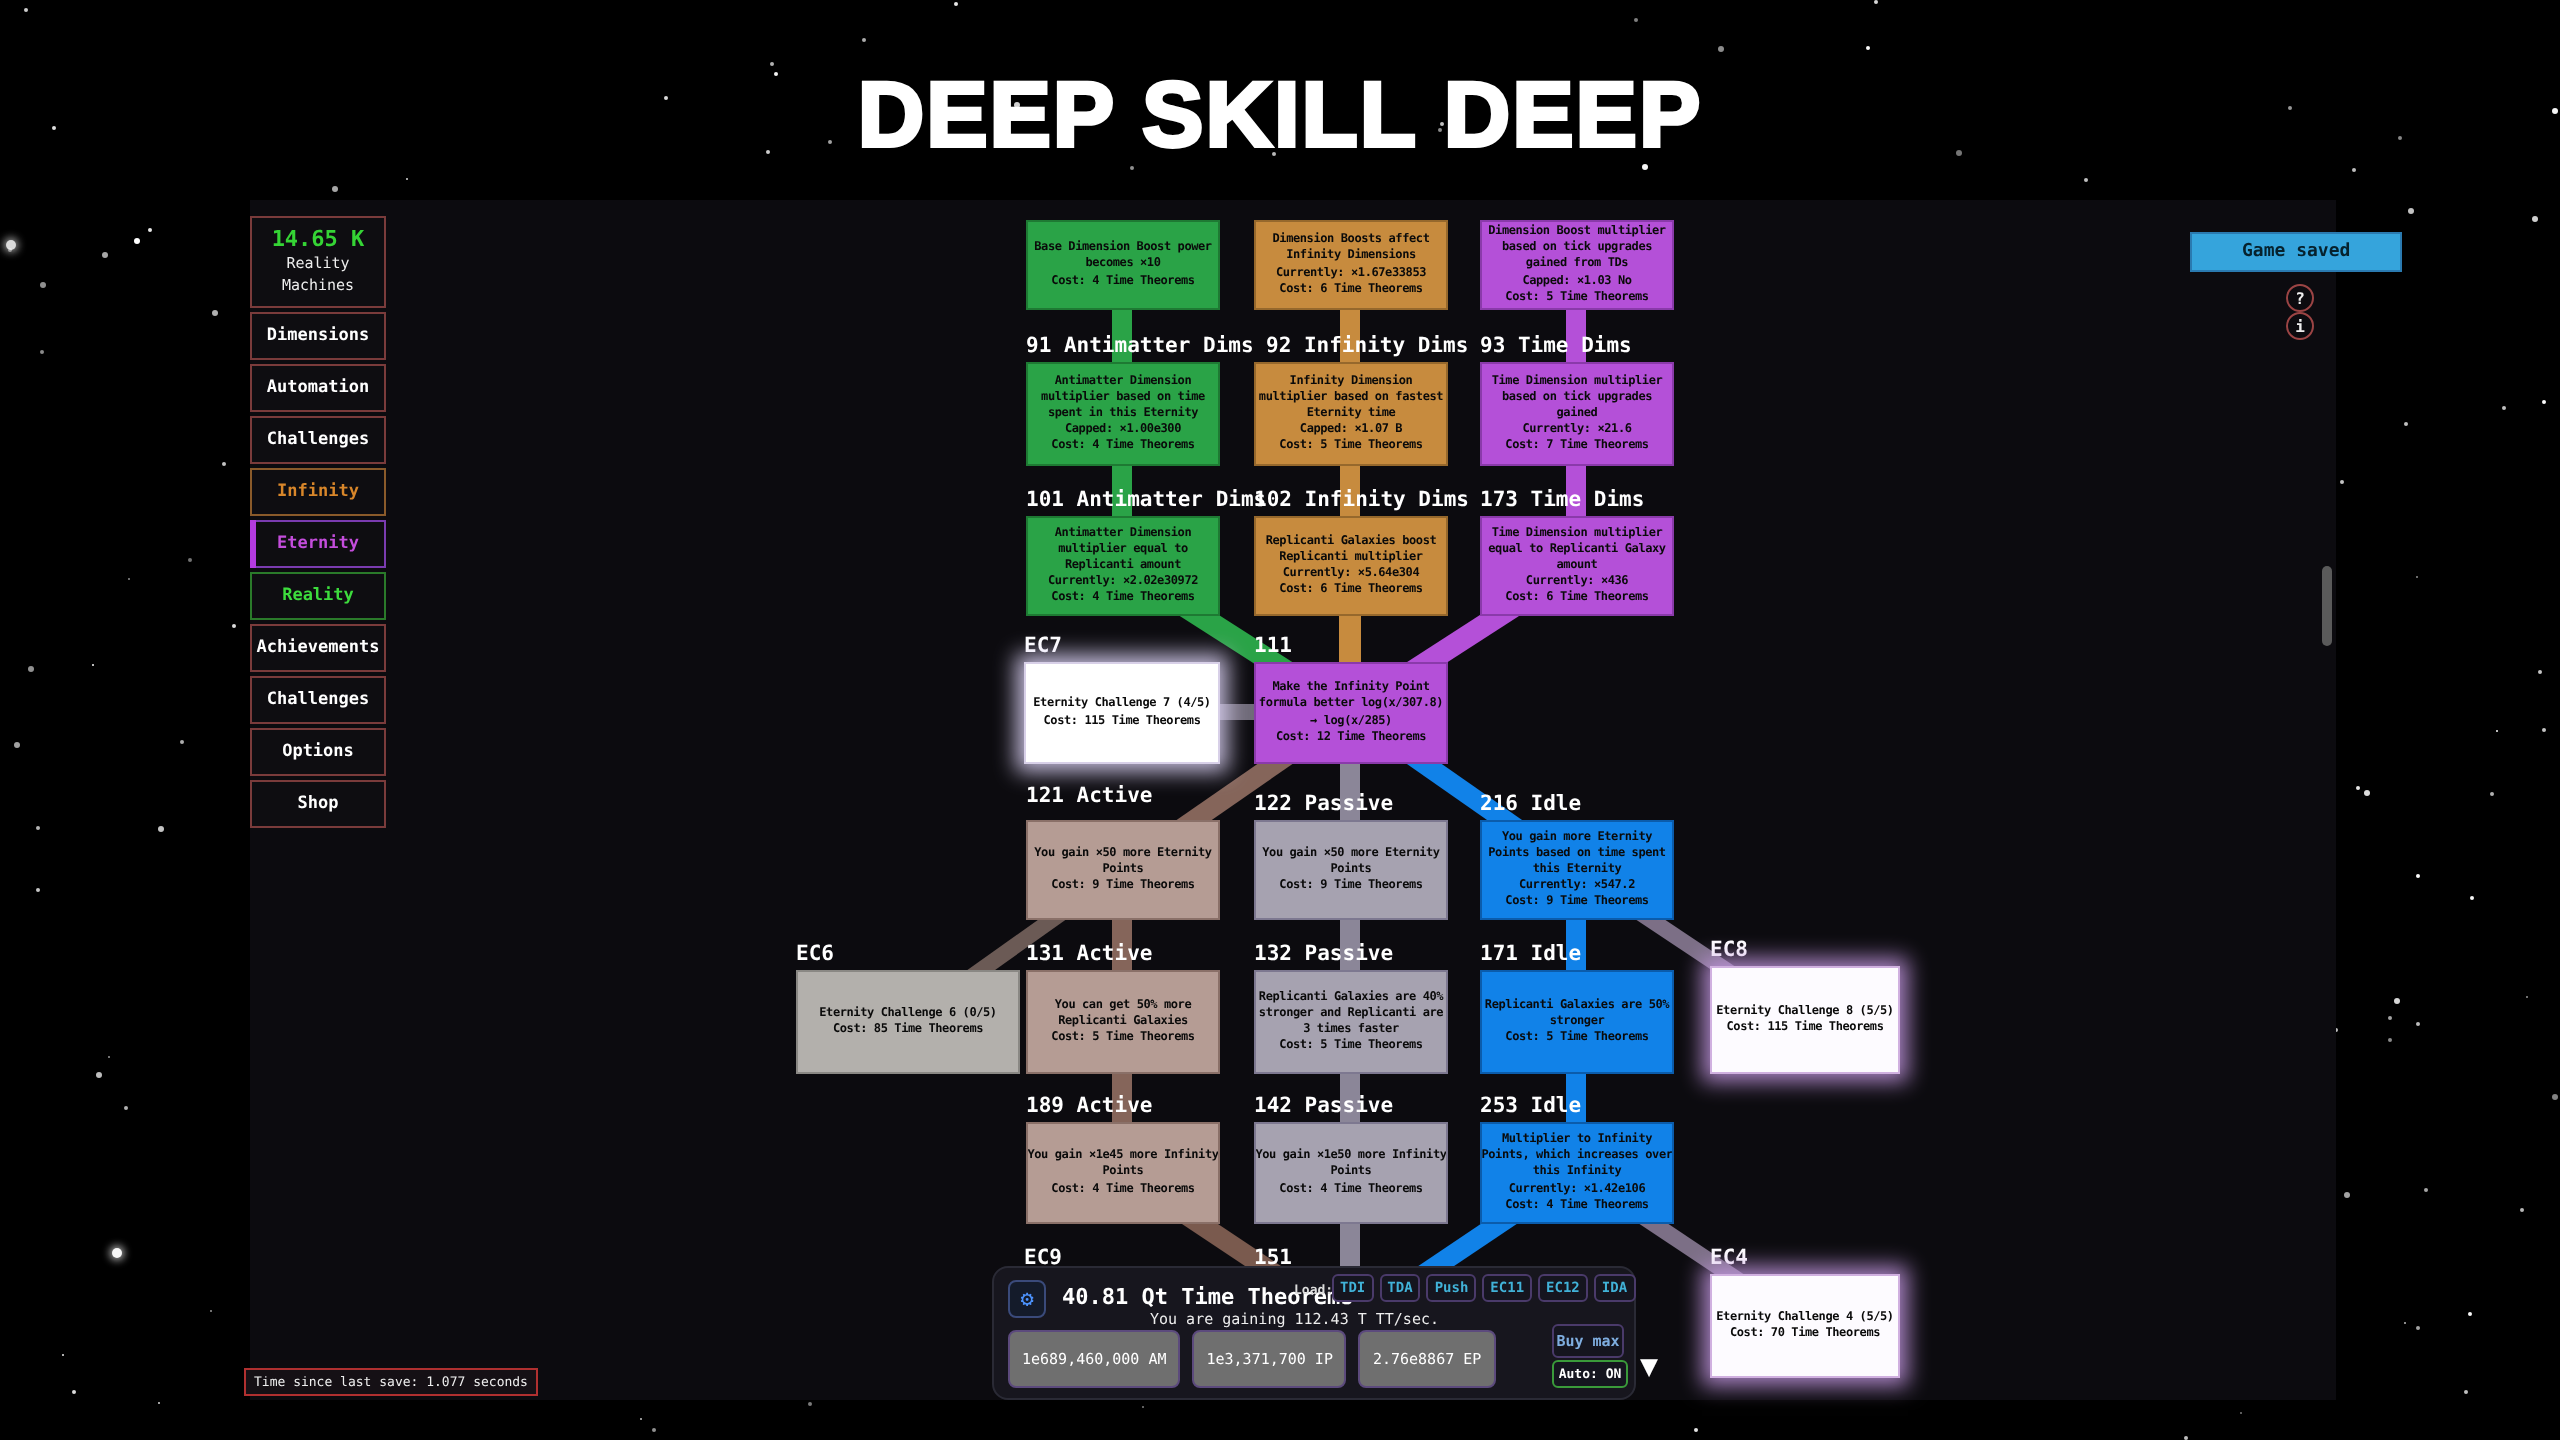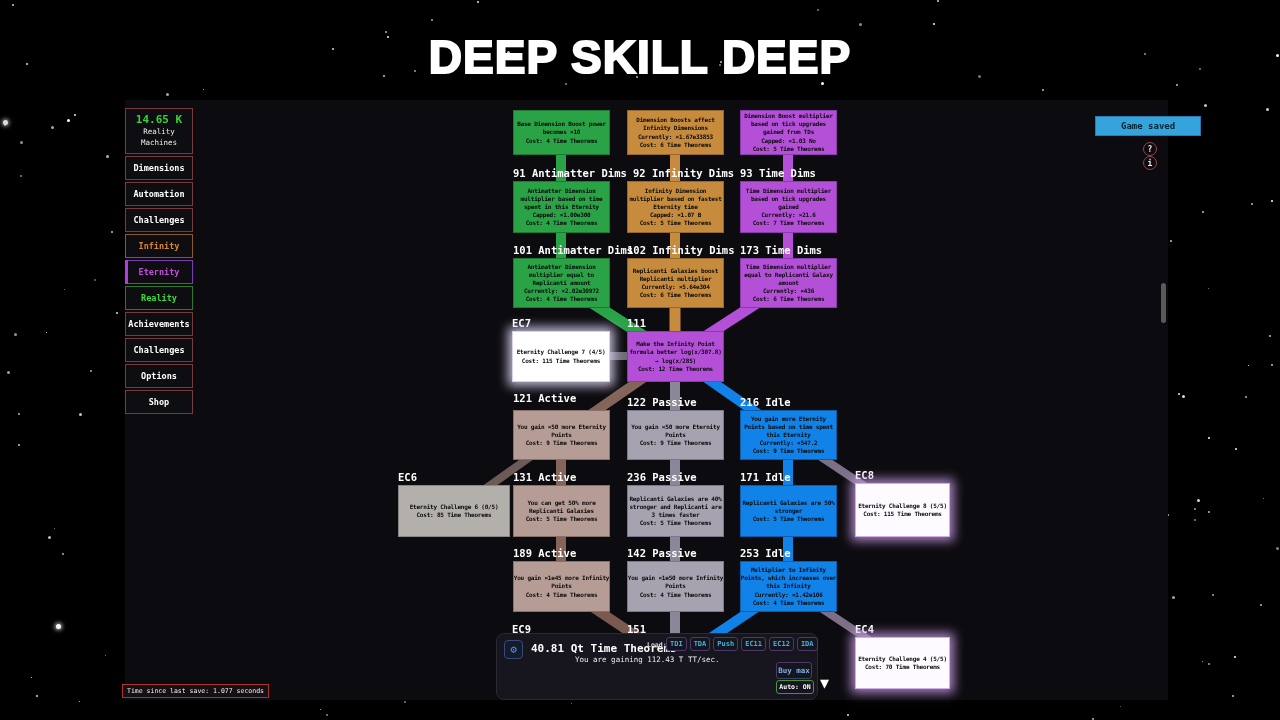--- a/index.html
+++ b/index.html
@@ -595,21 +595,21 @@
       <div class="node t-ecflat" style="left: 273px; top: 385px; width: 112px; height: 52px;">
         <div class="nline">Eternity Challenge 6 (0/5)</div>
         <div class="nline">Cost: 85 Time Theorems</div>
       </div>
       <div class="node-header" style="left: 388px; top: 371px;">131 Active</div>
       <div class="node t-active" style="left: 388px; top: 385px; width: 97px; height: 52px;">
         <div class="nline">You can get 50% more</div>
         <div class="nline">Replicanti Galaxies</div>
         <div class="nline">Cost: 5 Time Theorems</div>
       </div>
-      <div class="node-header" style="left: 502px; top: 371px;">236 Passive</div>
+      <div class="node-header" style="left: 502px; top: 371px;">132 Passive</div>
       <div class="node t-passive" style="left: 502px; top: 385px; width: 97px; height: 52px;">
         <div class="nline">Replicanti Galaxies are 40%</div>
         <div class="nline">stronger and Replicanti are</div>
         <div class="nline">3 times faster</div>
         <div class="nline">Cost: 5 Time Theorems</div>
       </div>
       <div class="node-header" style="left: 615px; top: 371px;">171 Idle</div>
       <div class="node t-idle" style="left: 615px; top: 385px; width: 97px; height: 52px;">
         <div class="nline">Replicanti Galaxies are 50%</div>
         <div class="nline">stronger</div>
@@ -655,20 +655,25 @@
     <div id="load-label">Load:</div>
     <div id="presets">
         <div class="preset-btn">TDI</div>
         <div class="preset-btn">TDA</div>
         <div class="preset-btn">Push</div>
         <div class="preset-btn">EC11</div>
         <div class="preset-btn">EC12</div>
         <div class="preset-btn">IDA</div>
       </div>
     <div id="gaining">You are gaining 112.43 T TT/sec.</div>
+    <div id="resources">
+        <div class="res-btn">1e689,460,000 AM</div>
+        <div class="res-btn">1e3,371,700 IP</div>
+        <div class="res-btn">2.76e8867 EP</div>
+      </div>
     <div id="buymax-btn">Buy max</div>
     <div id="auto-btn">Auto: ON</div>
   </div>
   <div id="collapse-icon">▼</div>
 
   <div id="toast">Game saved</div>
   <div class="help-icon" style="left:1018px;top:42px;">?</div>
   <div class="help-icon" style="left:1018px;top:56px;">i</div>
   <div id="scroll-thumb"></div>
   <div id="save-timer">Time since last save: 1.077 seconds</div>

